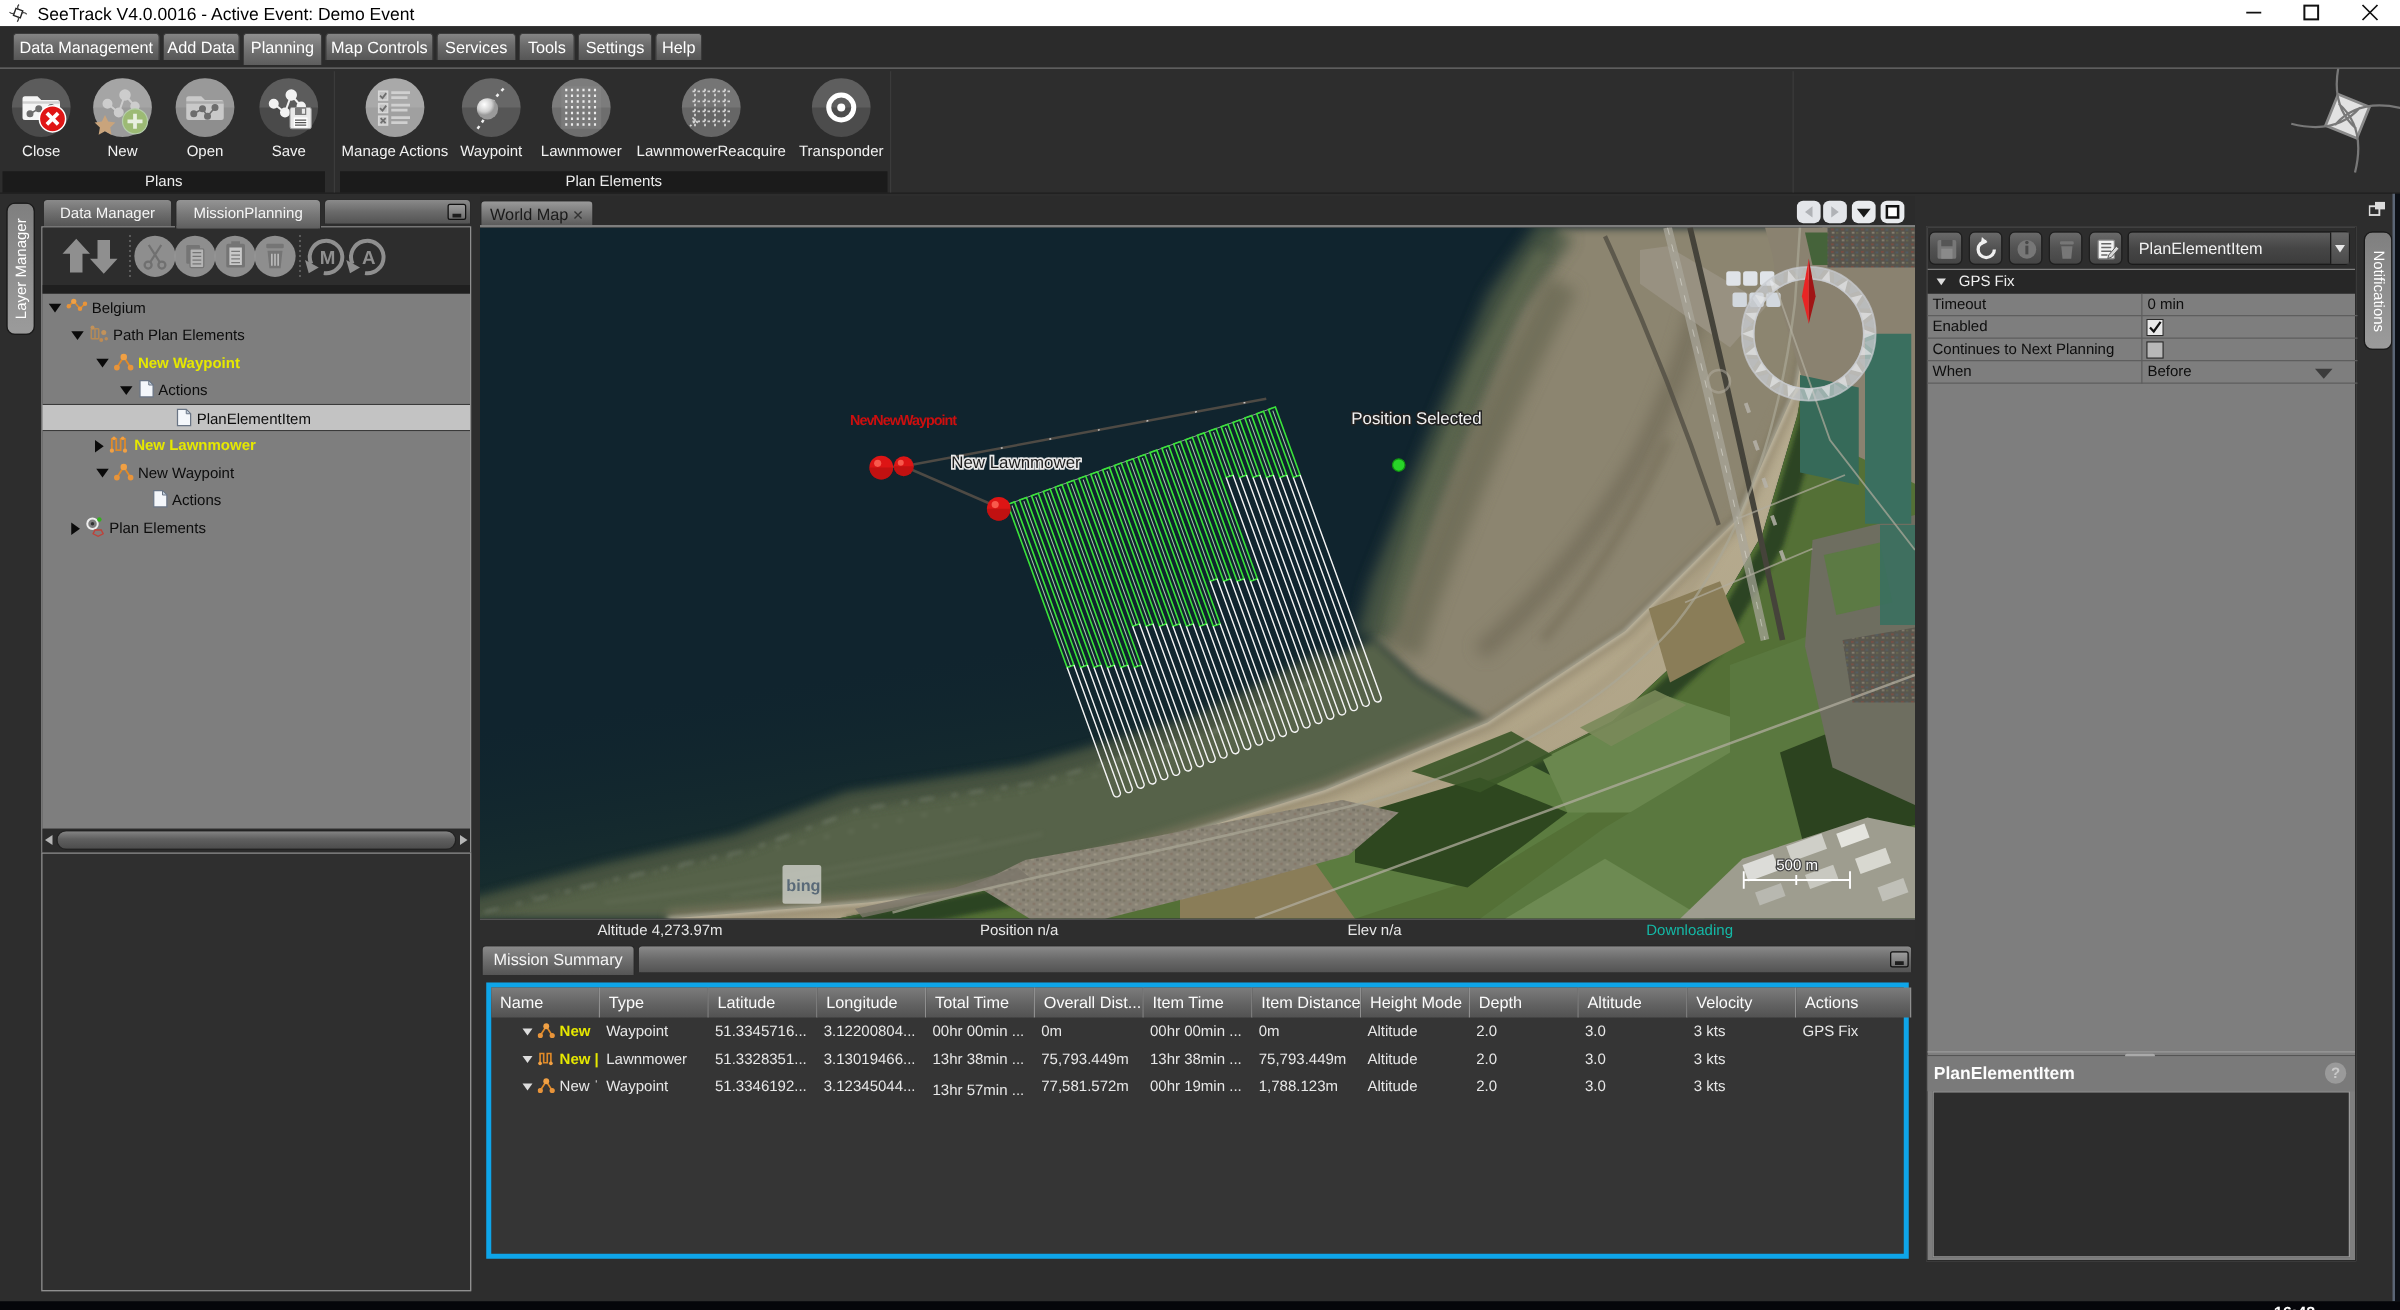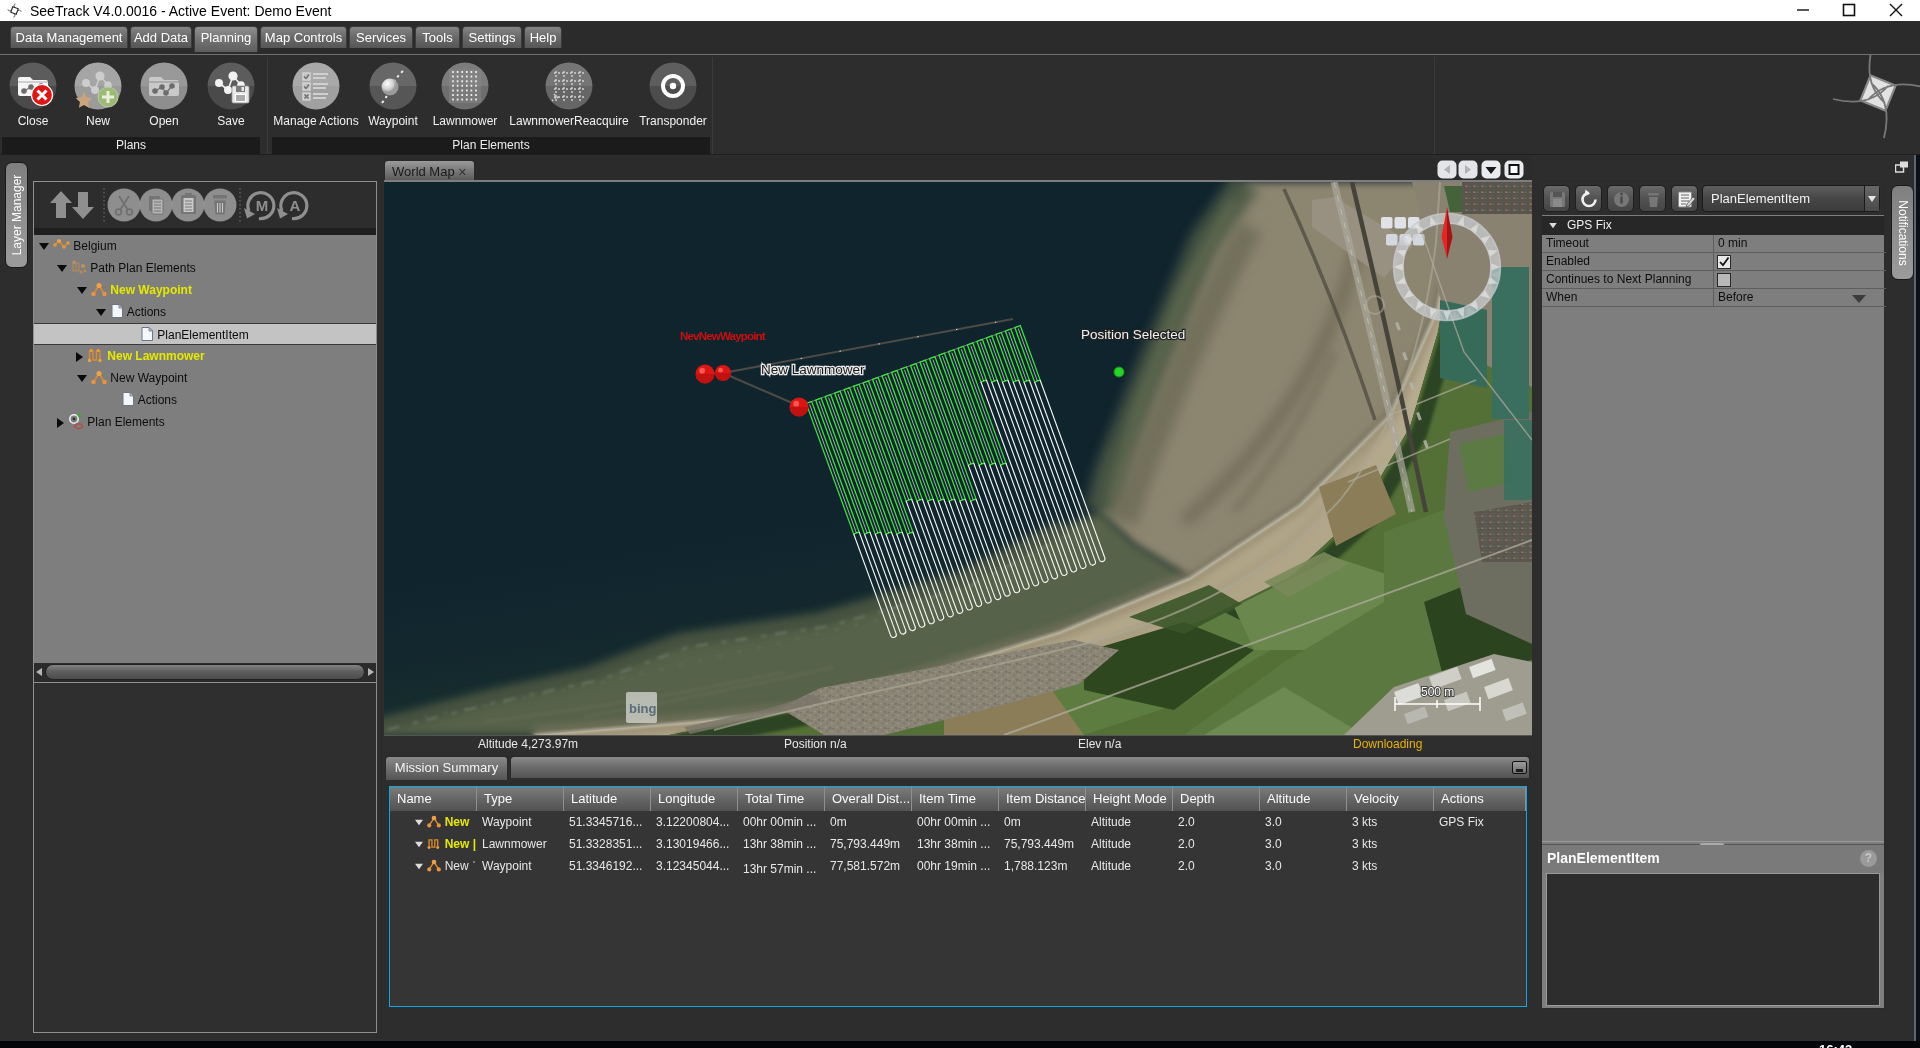--- a/index.html
+++ b/index.html
@@ -227,20 +227,26 @@
           <rect x="-13.5" y="-13.5" width="27" height="27" fill="#e2e2e2" stroke="#8a8a8a" stroke-width="2.2"></rect>
         </g>
         <path d="M 7 10 Q -15 -9 -6 -45 M -10 7 Q 9 -15 45 -6 M -7 -10 Q 15 9 6 45 M 10 -7 Q -9 15 -45 6" stroke="#787878" stroke-width="1.8" fill="none"></path>
       </g>
     </svg>
 </div>
 <div class="abs vtab" style="left:5px;top:162px;height:106px">
     <span style="transform:translate(-50%,-50%) rotate(-90deg)">Layer Manager</span>
   </div>
 <div class="abs" style="left:33px;top:157px;width:344px;height:853px">
+<div class="abs" style="left:0;top:0;width:344px;height:24px">
+<div class="paneltab" style="left:1px;width:104px">Data Manager</div>
+<div class="paneltab sel" style="left:107px;width:117px">MissionPlanning</div>
+<div class="tfill" style="left:226px;width:118px"></div>
+<div class="minbtn" style="left:325px;top:6px"></div>
+</div>
 <div class="abs" style="left:0;top:24px;width:344px;height:852px;border:1px solid #8f8f8f;background:#2d2d2d"></div>
 <svg class="abs" style="left:1px;top:25px" width="342" height="46" viewBox="0 0 342 46">
       <rect width="342" height="46" fill="#2d2d2d"></rect>
       <path d="M16 21 L27 9 L38 21 h-6 v15 h-10 v-15z" fill="#8f8f8f"></path>
       <path d="M38 25 L49 37 L60 25 h-6 v-15 h-10 v15z" fill="#8f8f8f"></path>
       <line x1="70" y1="6" x2="70" y2="40" stroke="#777" stroke-dasharray="1.5 2.5"></line>
       <circle cx="90" cy="23" r="16.5" fill="#999999" opacity="0.9"></circle>
       <circle cx="122" cy="23" r="16.5" fill="#999999" opacity="0.9"></circle>
       <circle cx="154" cy="23" r="16.5" fill="#999999" opacity="0.9"></circle>
       <circle cx="186" cy="23" r="16.5" fill="#999999" opacity="0.9"></circle>
@@ -611,27 +617,27 @@
       <line x1="1011" y1="522" x2="1096" y2="522"></line>
       <line x1="1011" y1="515" x2="1011" y2="529"></line>
       <line x1="1096" y1="515" x2="1096" y2="529"></line>
       <line x1="1053" y1="518" x2="1053" y2="526"></line>
     </g>
 </svg>
 <div class="abs" style="left:384px;top:735px;width:1148px;height:17px;background:#2e2e2e;border-top:1px solid #555;color:#e8e8e8;font-size:12px;line-height:16px">
     <span class="abs" style="left:94px">Altitude 4,273.97m</span>
     <span class="abs" style="left:400px">Position n/a</span>
     <span class="abs" style="left:694px">Elev n/a</span>
-    <span class="abs" style="left:969px;color:#eab308">Downloading</span>
+    <span class="abs" style="left:933px;color:#14b8a6">Downloading</span>
   </div>
 <div class="abs" style="left:384px;top:755px;width:1148px;height:255px">
 <div class="paneltab" style="left:1px;top:1px;width:123px;height:24px;font-size:13px">Mission Summary</div>
 <div class="tfill" style="left:126px;top:1px;width:1020px;height:22px"></div>
 <div class="minbtn" style="left:1128px;top:6px"></div>
-<div class="abs" style="left:5px;top:31px;width:1138px;height:221px;border:1px solid #0ea5e9;background:#353535">
+<div class="abs" style="left:5px;top:31px;width:1138px;height:221px;border:4px solid #0ea5e9;background:#353535">
 <div class="hdrcell" style="left:0px;width:87px">Name</div>
 <div class="hdrcell" style="left:87px;width:87px">Type</div>
 <div class="hdrcell" style="left:174px;width:87px">Latitude</div>
 <div class="hdrcell" style="left:261px;width:87px">Longitude</div>
 <div class="hdrcell" style="left:348px;width:87px">Total Time</div>
 <div class="hdrcell" style="left:435px;width:87px">Overall Dist...</div>
 <div class="hdrcell" style="left:522px;width:87px">Item Time</div>
 <div class="hdrcell" style="left:609px;width:87px">Item Distance</div>
 <div class="hdrcell" style="left:696px;width:87px">Height Mode</div>
 <div class="hdrcell" style="left:783px;width:87px">Depth</div>

